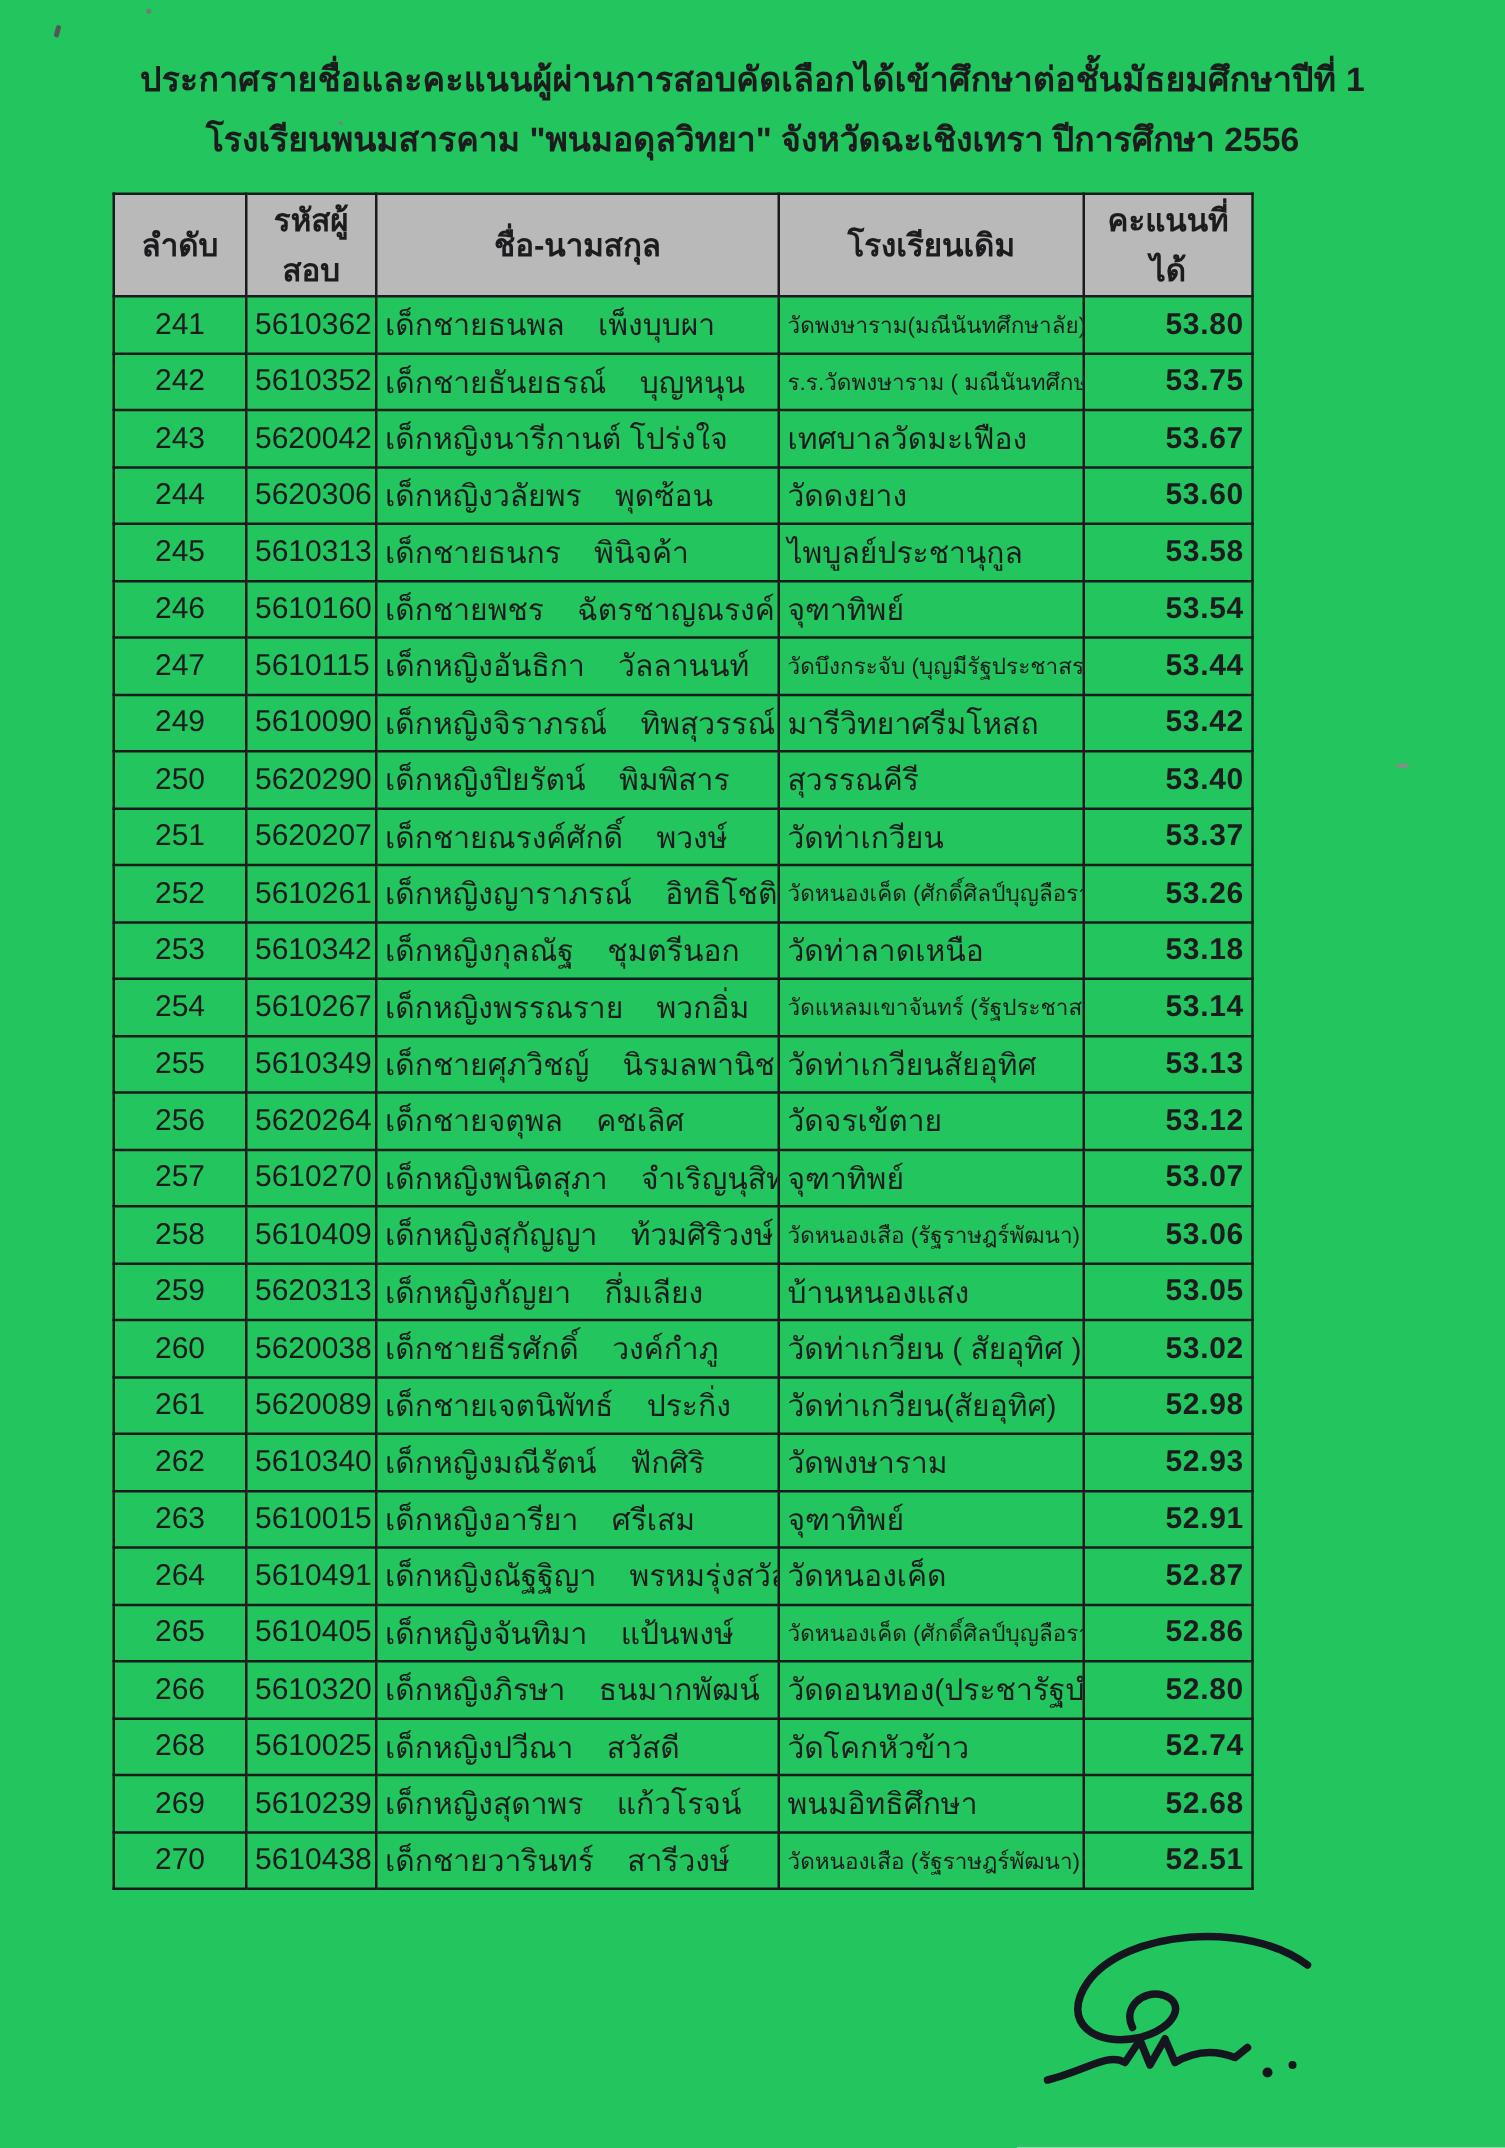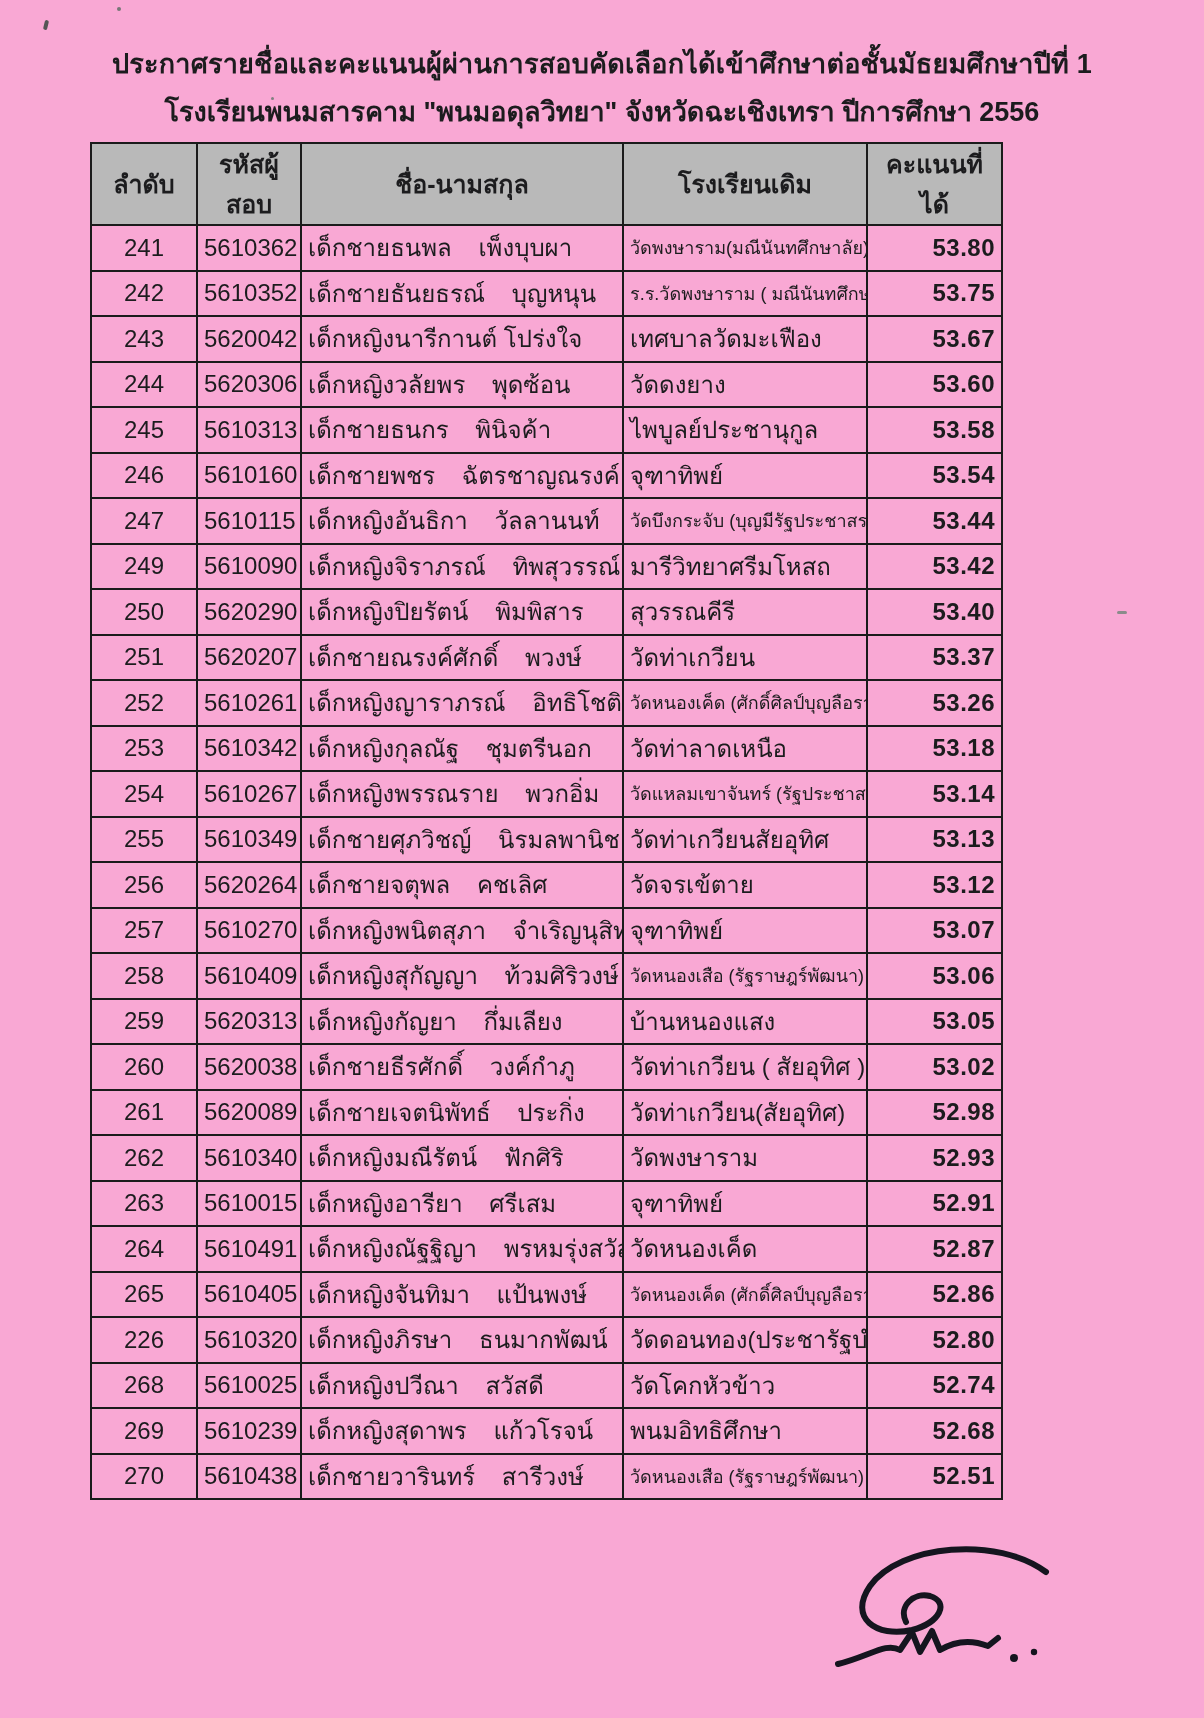--- a/index.html
+++ b/index.html
@@ -1,35 +1,35 @@
 <!DOCTYPE html>
 <html><head>
 <meta charset="utf-8">
 <style>
   html,body{margin:0;padding:0;background:#e9e9e7;}
   .page{
     position:relative;
     width:1204px;height:1718px;
     margin:0 auto;
-    background:#f9a8d4;
+    background:#22c55e;
     font-family:"Liberation Sans","DejaVu Sans",sans-serif;
     color:#1c1c1e;
     overflow:hidden;
   }
   .title{
     text-align:center;
     font-weight:bold;
     margin:0;
     line-height:1.25;
   }
   .title.l1{padding-top:48px;font-size:27px;letter-spacing:0.2px;}
   .title.l2{padding-top:14px;font-size:27px;}
   table.score-table{
     position:absolute;
-    left:90px;top:142px;
+    left:90px;top:154px;
     width:911px;
     border-collapse:collapse;
     table-layout:fixed;
   }
   table.score-table th{
     background:#b9b9b9;
     border:2.5px solid #1b1b1b;
     height:46px;
     font-size:25px;
     font-weight:bold;
@@ -249,21 +249,21 @@
           <td class="c-score">52.87</td>
         </tr>
         <tr>
           <td class="c-no">265</td>
           <td class="c-code">5610405</td>
           <td class="c-name">เด็กหญิงจันทิมา    แป้นพงษ์</td>
           <td class="c-school small">วัดหนองเค็ด (ศักดิ์ศิลป์บุญลือราษฎร์)</td>
           <td class="c-score">52.86</td>
         </tr>
         <tr>
-          <td class="c-no">226</td>
+          <td class="c-no">266</td>
           <td class="c-code">5610320</td>
           <td class="c-name">เด็กหญิงภิรษา    ธนมากพัฒน์</td>
           <td class="c-school">วัดดอนทอง(ประชารัฐบำรุง)</td>
           <td class="c-score">52.80</td>
         </tr>
         <tr>
           <td class="c-no">268</td>
           <td class="c-code">5610025</td>
           <td class="c-name">เด็กหญิงปวีณา    สวัสดี</td>
           <td class="c-school">วัดโคกหัวข้าว</td>

